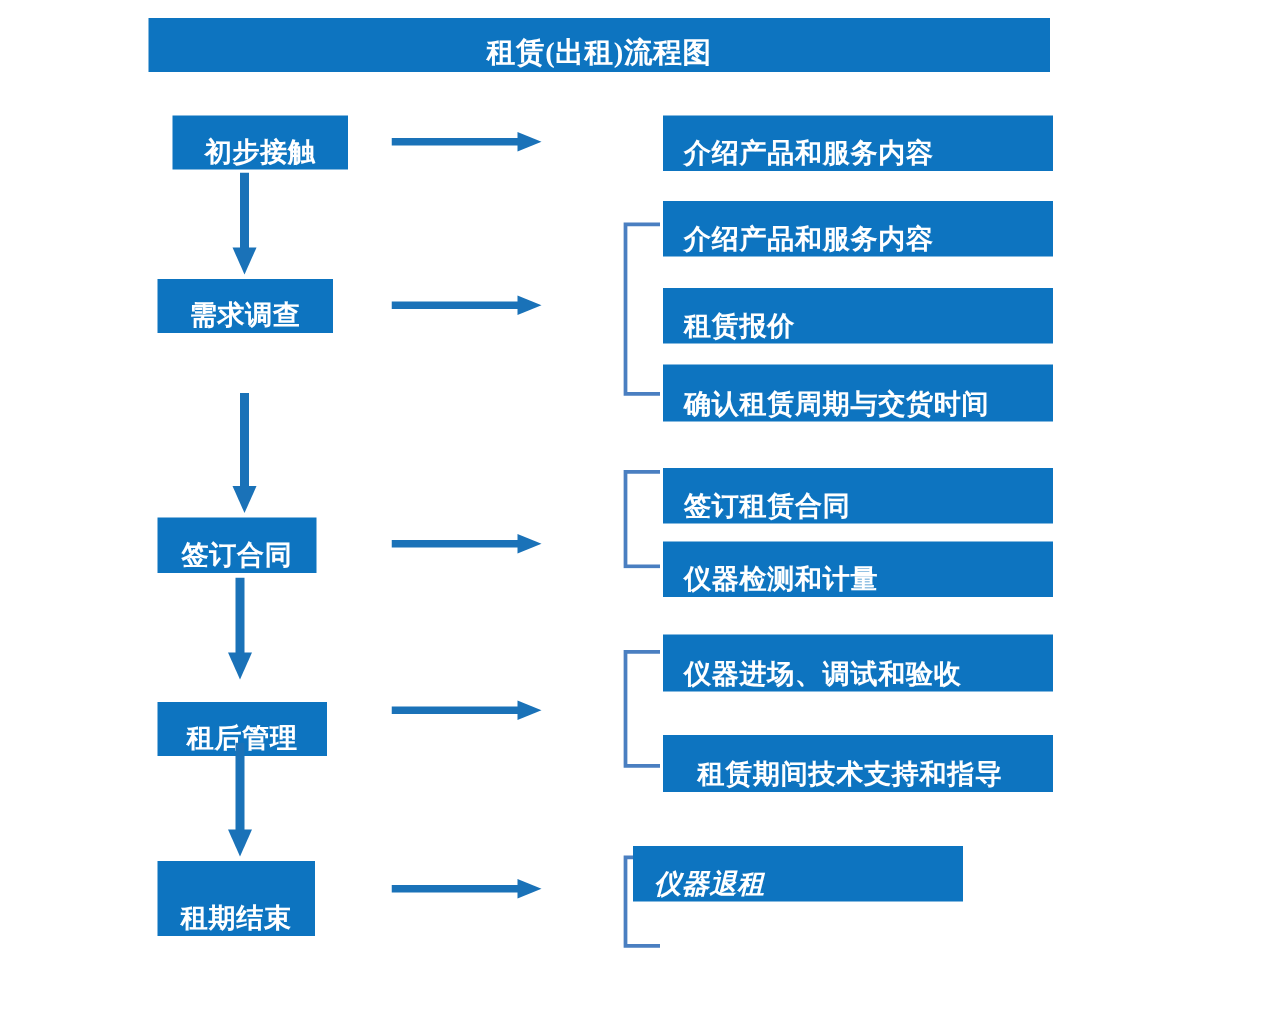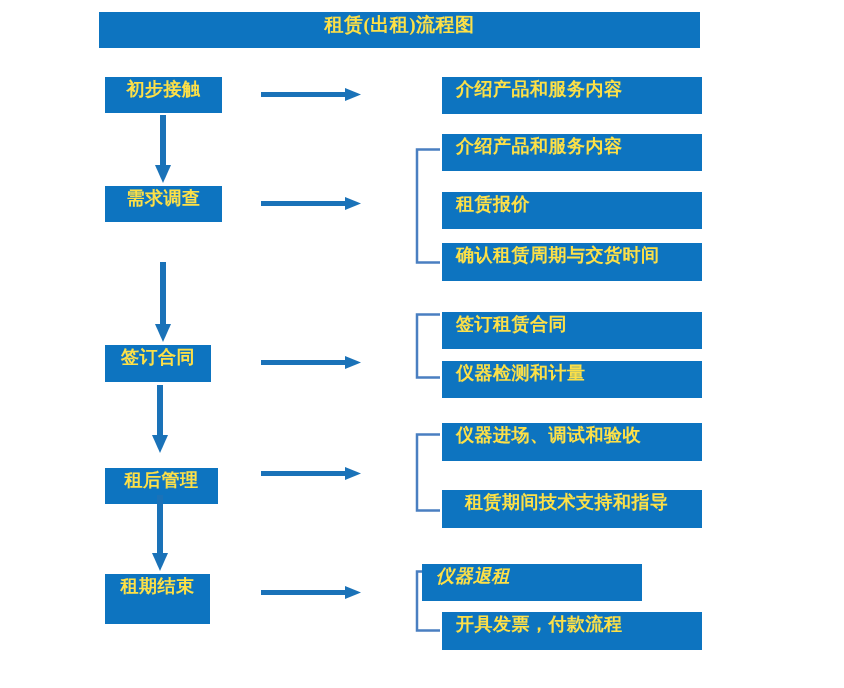--- a/index.html
+++ b/index.html
@@ -13,24 +13,24 @@
   #canvas {
     position: relative;
     width: 844px;
     height: 688px;
     background: #ffffff;
     overflow: hidden;
   }
   .box {
     position: absolute;
     background: #0d74c0;
-    color: #fde047;
+    color: #ffffff;
     font-weight: bold;
     display: flex;
-    align-items: flex-start;
+    align-items: flex-end;
     box-sizing: border-box;
     letter-spacing: 0.5px;
     white-space: nowrap;
   }
   .title-box {
     justify-content: center;
     font-size: 19px;
   }
   .stage-box {
     justify-content: center;
@@ -53,21 +53,21 @@
 </style>
 </head>
 <body>
 
 <div id="canvas">
 
   <div class="box title-box" style="left:99px; top:12px; width:601px; height:36px;">
     <span>租赁(出租)流程图</span>
   </div>
 
-  <div class="box stage-box" style="left:105px; top:77px; width:117px; height:36px;">
+  <div class="box stage-box" style="left:115px; top:77px; width:117px; height:36px;">
     <span>初步接触</span>
   </div>
 
   <div class="box stage-box" style="left:105px; top:186px; width:117px; height:36px;">
     <span>需求调查</span>
   </div>
 
   <div class="box stage-box" style="left:105px; top:345px; width:106px; height:37px;">
     <span>签订合同</span>
   </div>
@@ -196,17 +196,14 @@
   </div>
 
   <div class="box detail-box" style="left:442px; top:490px; width:260px; height:38px;padding-left:23px;">
     <span>租赁期间技术支持和指导</span>
   </div>
 
   <div class="box detail-box" style="left:422px; top:564px; width:220px; height:37px;font-style:italic;">
     <span>仪器退租</span>
   </div>
 
-  <div class="box detail-box" style="left:442px; top:612px; width:260px; height:38px;">
-    <span>开具发票，付款流程</span>
-  </div>
 
 </div>
 
 </body></html>

